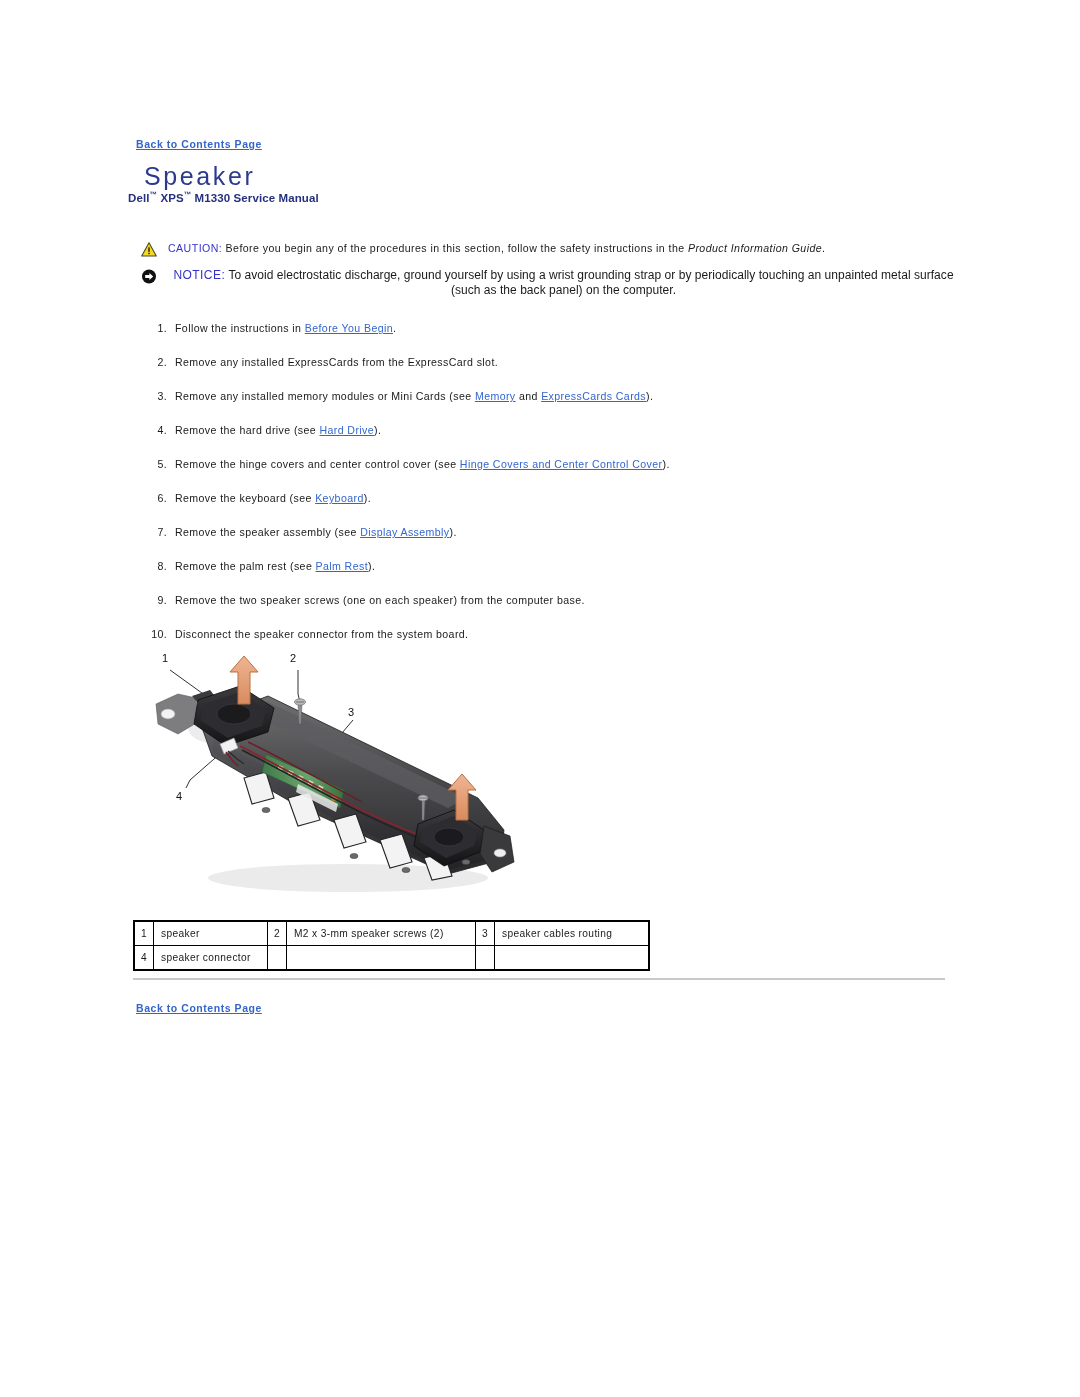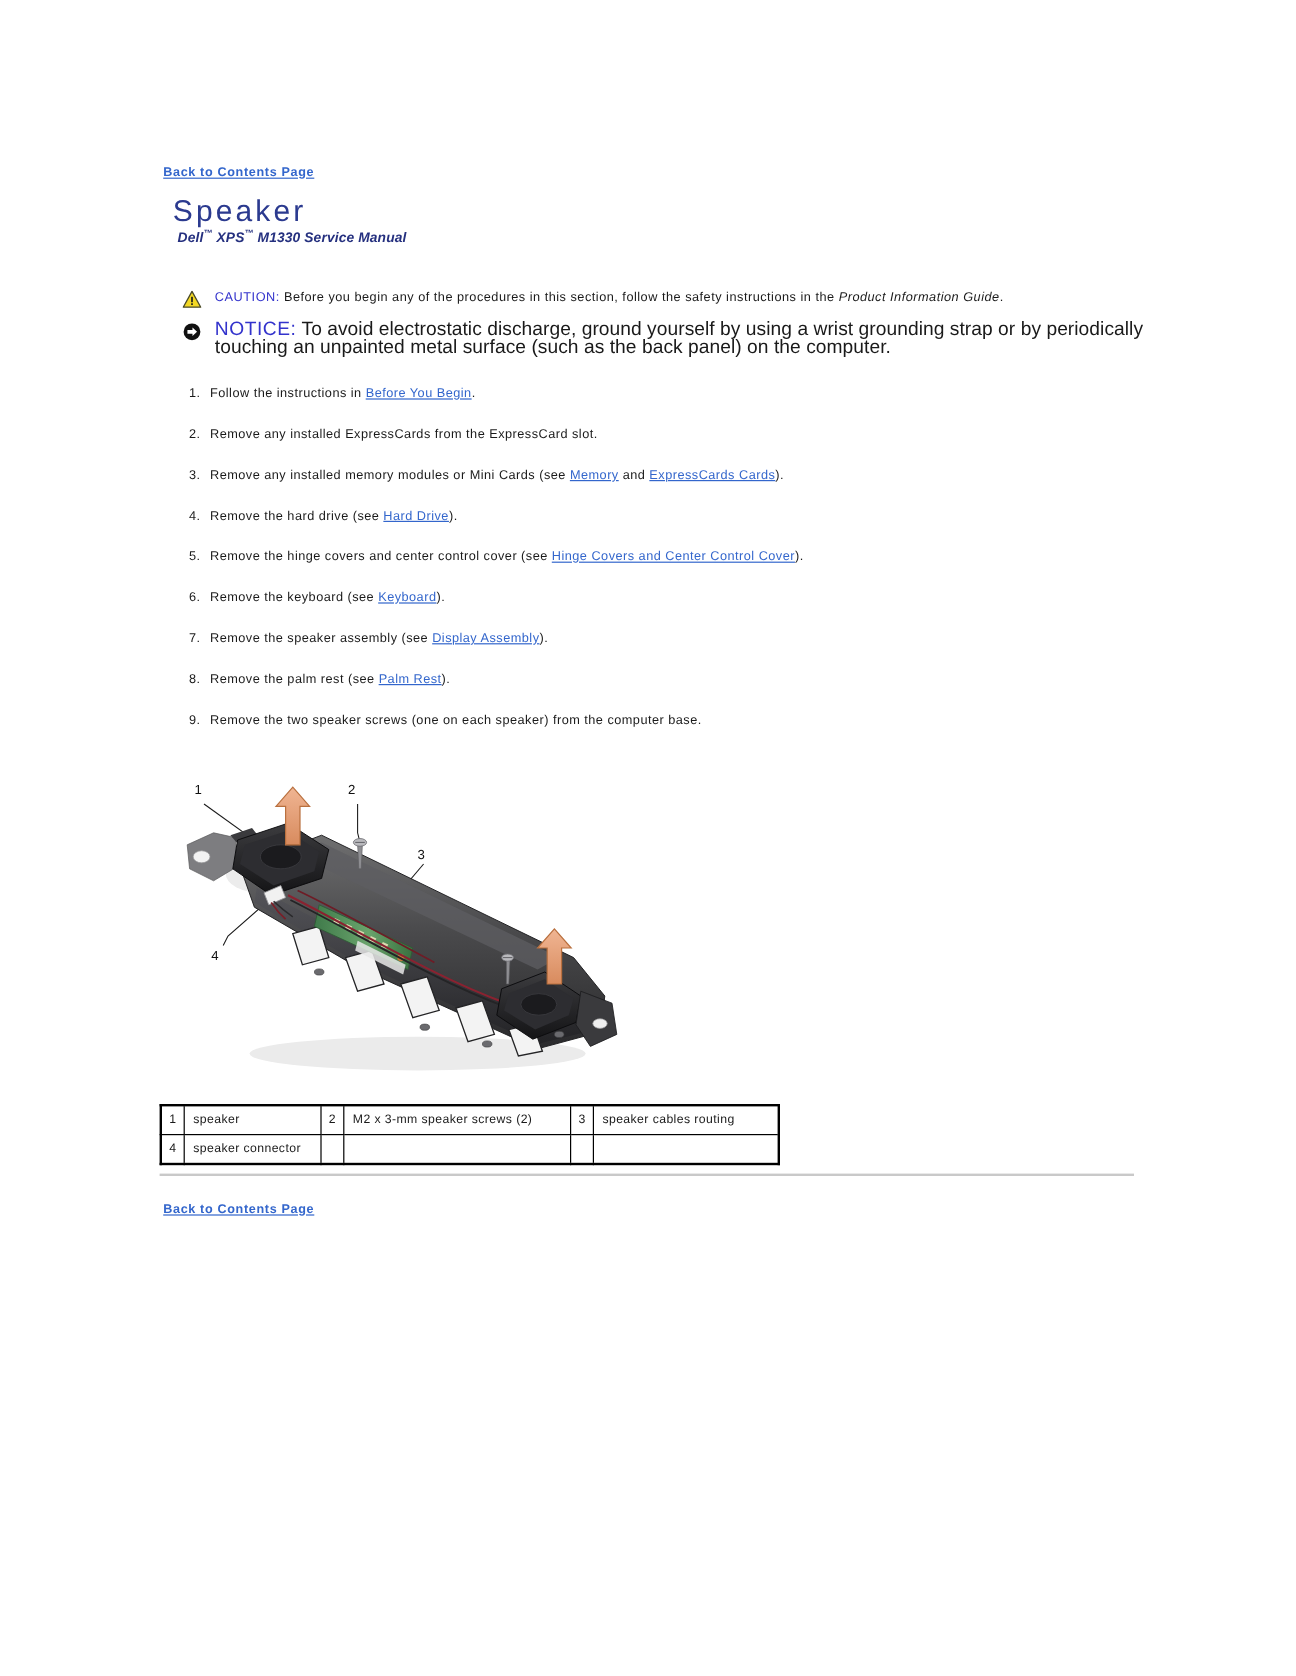--- a/index.html
+++ b/index.html
@@ -39,34 +39,33 @@
     left: 144px;
     top: 162px;
     font-size: 25px;
     color: #2b3a8f;
     letter-spacing: 2.6px;
     font-weight: normal;
     font-family: "Liberation Sans", sans-serif;
   }
   .sub-title {
     position: absolute;
-    left: 148px;
+    left: 128px;
     top: 190px;
     font-size: 11.5px;
     font-weight: bold;
     color: #25307f;
     letter-spacing: 0.1px;
-    font-style: italic;
   }
   .sub-title sup { font-size: 7.5px; vertical-align: super; }
 
   
   .admon {
     position: absolute;
-    left: 152px;
+    left: 141px;
     width: 818px;
   }
   #caution-block { top: 241px; }
   #notice-block  { top: 268px; }
 
   .admon-icon {
     position: absolute;
     left: 0;
     top: 1px;
     width: 16px;
@@ -74,21 +73,22 @@
   }
   .admon-text {
     margin-left: 27px;
     font-size: 10.6px;
     line-height: 14.5px;
     letter-spacing: 0.42px;
     color: #1a1a1a;
   }
   #notice-block .admon-text {
     letter-spacing: 0.04px;
-    font-size: 16px;
+    font-size: 12px;
+    text-align: center;
   }
   .admon-label {
     color: #3333cc;
     letter-spacing: 0.45px;
   }
   .ital { font-style: italic; }
 
   
   .steps {
     position: absolute;
@@ -245,20 +245,24 @@
     <div class="step">
       <span class="step-num">8.</span>
       <span class="step-body"><span>Remove the palm rest (see </span><span class="doclink">Palm Rest</span><span>).</span></span>
     </div>
 
     <div class="step">
       <span class="step-num">9.</span>
       <span class="step-body"><span>Remove the two speaker screws (one on each speaker) from the computer base.</span></span>
     </div>
 
+    <div class="step">
+      <span class="step-num">10.</span>
+      <span class="step-body"><span>Disconnect the speaker connector from the system board.</span></span>
+    </div>
 
   </div>
 
   <div class="figure">
     <svg width="392" height="252" viewBox="0 0 392 252">
       <defs>
         <linearGradient id="chassisG" x1="0" y1="0" x2="0" y2="1">
           <stop offset="0%" stop-color="#6f6f70"></stop>
           <stop offset="45%" stop-color="#4a4a4c"></stop>
           <stop offset="100%" stop-color="#2a2a2c"></stop>

